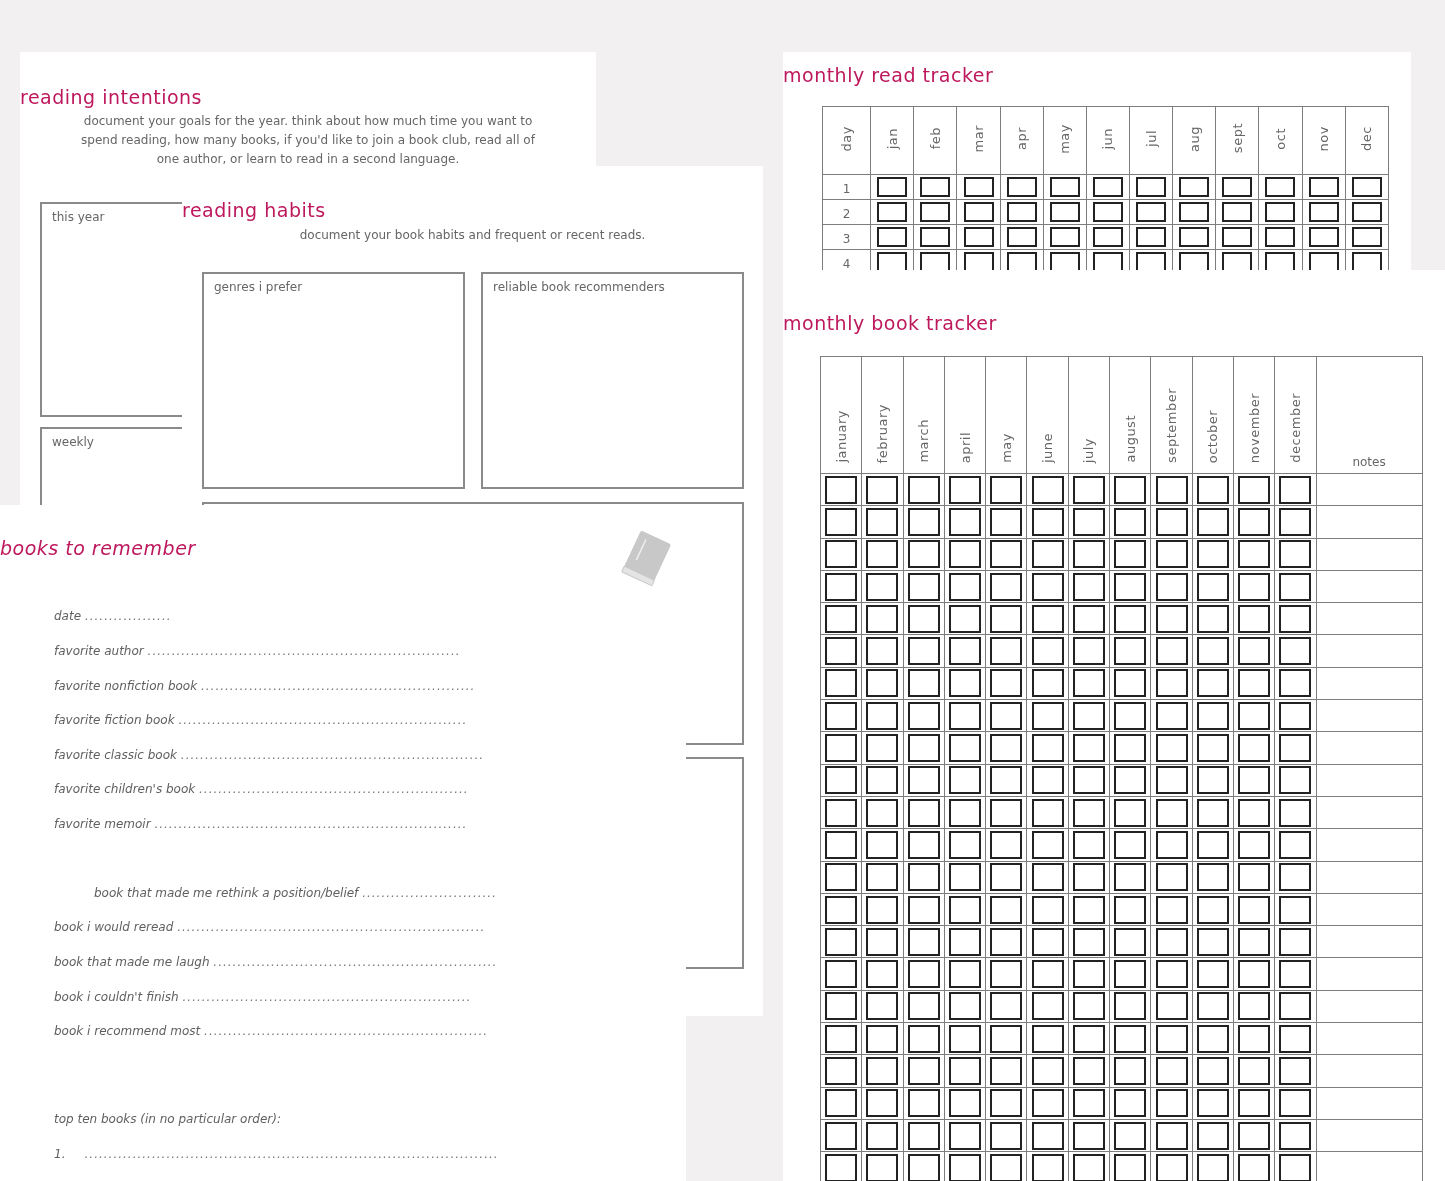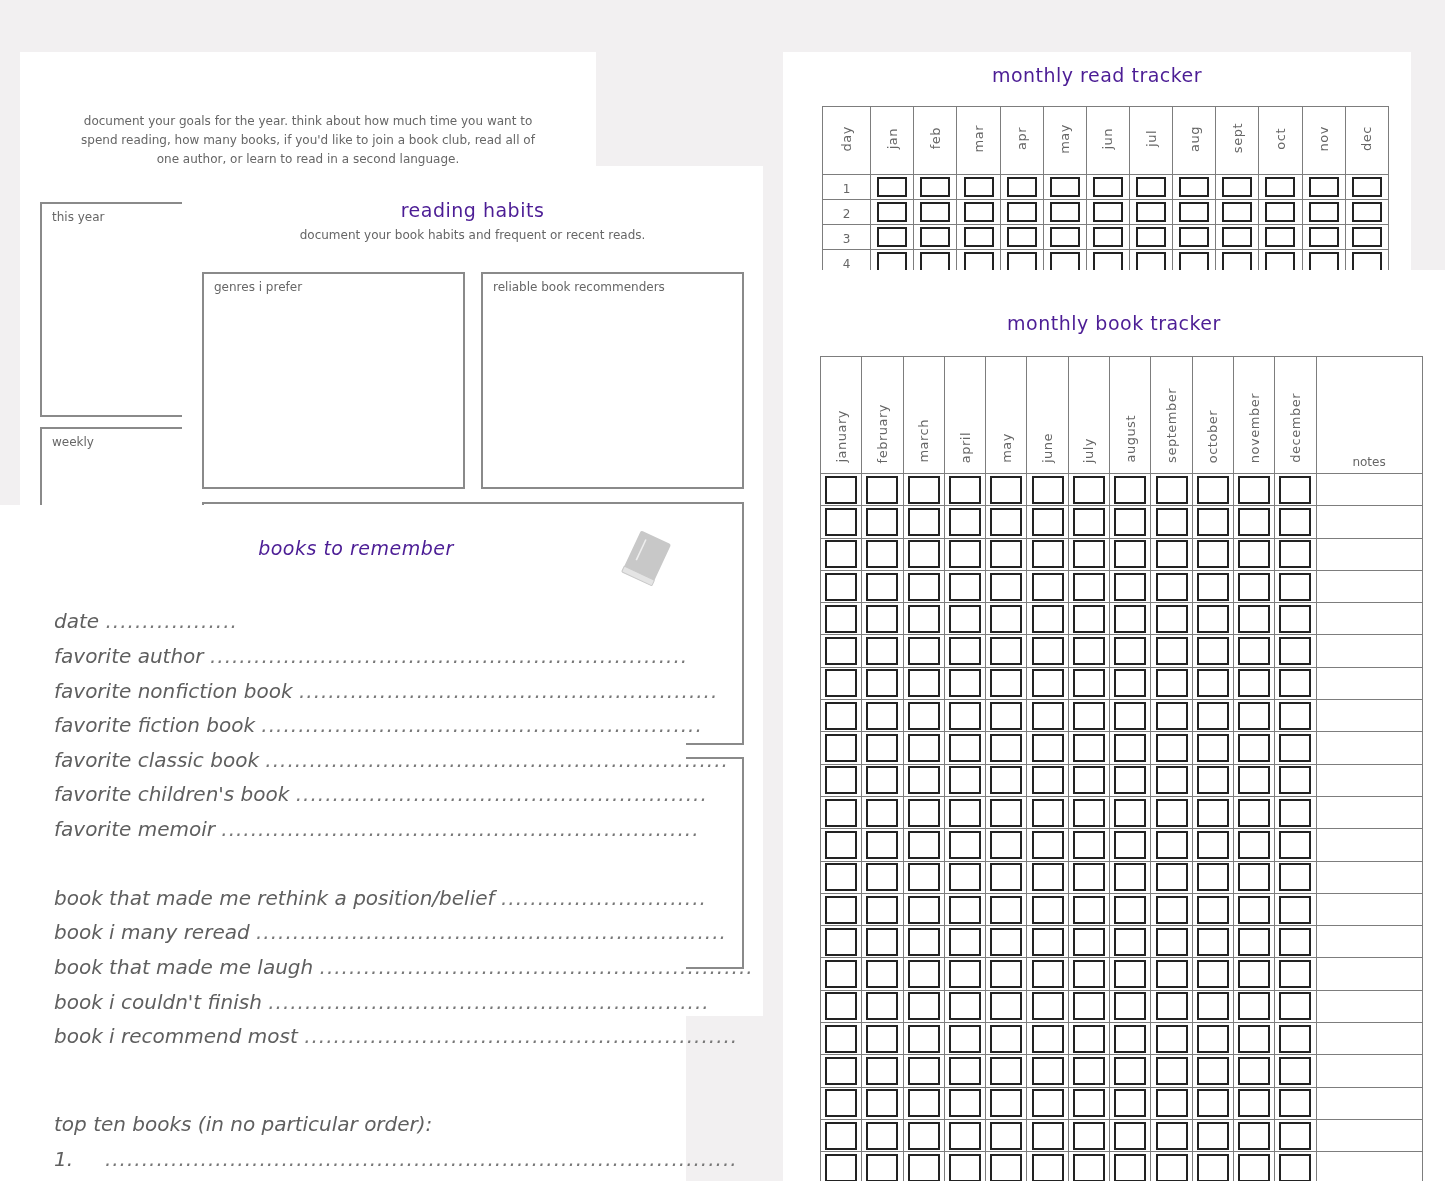--- a/index.html
+++ b/index.html
@@ -5,41 +5,41 @@
     * { box-sizing: border-box; margin: 0; padding: 0; }
     html, body { width: 1445px; height: 1181px; overflow: hidden; }
     body {
       background: #f2f0f1;
       position: relative;
       font-family: "DejaVu Sans", sans-serif;
       color: #5f5f5f;
     }
     .page { position: absolute; background: #ffffff; }
     .title {
-      position: absolute; left: 0; right: 0; text-align: center;
-      font-size: 19px; letter-spacing: 0.5px; color: #4c1d95;
+      position: absolute; left: 0; right: 0; text-align: left;
+      font-size: 19px; letter-spacing: 0.5px; color: #be185d;
     }
     .sub {
       position: absolute; left: 0; right: 0; text-align: center;
       font-size: 12px; line-height: 19px; color: #666;
     }
     .box {
       position: absolute; border: 2px solid #8a8a8a; background: #fff;
     }
     .box .lbl {
       position: absolute; left: 10px; top: 6px; font-size: 12px; color: #666;
     }
     
     #p-intentions { left: 20px; top: 52px; width: 576px; height: 460px; }
     
     #p-habits { left: 182px; top: 166px; width: 581px; height: 850px; }
     
     #p-remember { left: 0; top: 505px; width: 686px; height: 676px; font-style: italic; }
     .field {
-      position: absolute; left: 54px; font-size: 20px; color: #5f5f5f;
+      position: absolute; left: 54px; font-size: 12px; color: #5f5f5f;
       white-space: nowrap; overflow: hidden;
     }
     .field .dots { color: #777; letter-spacing: 1px; }
     
     .book-icon {
       position: absolute; left: 620px; top: 28px; width: 52px; height: 52px;
       transform: rotate(25deg);
     }
     
     #p-read { left: 783px; top: 52px; width: 628px; height: 218px; overflow: hidden; }
@@ -58,20 +58,21 @@
     }
     #read-table td .cb { width: 30px; height: 20px; }
     #book-table td .cb { width: 32px; height: 28px; }
     .daynum { font-size: 12px; color: #666; }
     .notes-h { font-size: 12px; color: #666; vertical-align: bottom !important; padding-bottom: 4px !important; }
   </style>
 </head>
 <body>
 
 <div class="page" id="p-intentions">
+  <div class="title" style="top:34px;">reading intentions</div>
   <div class="sub" style="top:60px; padding:0 50px;">document your goals for the year. think about how much time you want to spend reading, how many books, if you'd like to join a book club, read all of one author, or learn to read in a second language.</div>
   <div class="box" style="left:20px; top:150px; width:400px; height:215px;">
     <span class="lbl">this year</span>
   </div>
   <div class="box" style="left:20px; top:375px; width:400px; height:200px;">
     <span class="lbl">weekly</span>
   </div>
 </div>
 
 <div class="page" id="p-habits">
@@ -95,22 +96,22 @@
     <line x1="12" y1="8" x2="12" y2="30" stroke="#eeeeee" stroke-width="1.5"></line>
   </svg>
 
   <div class="field" style="top:104px;"><span>date</span> <span class="dots">..................</span></div>
   <div class="field" style="top:139px;"><span>favorite author</span> <span class="dots">.................................................................</span></div>
   <div class="field" style="top:174px;"><span>favorite nonfiction book</span> <span class="dots">.........................................................</span></div>
   <div class="field" style="top:208px;"><span>favorite fiction book</span> <span class="dots">............................................................</span></div>
   <div class="field" style="top:243px;text-align:center;"><span>favorite classic book</span> <span class="dots">...............................................................</span></div>
   <div class="field" style="top:277px;"><span>favorite children's book</span> <span class="dots">........................................................</span></div>
   <div class="field" style="top:312px;"><span>favorite memoir</span> <span class="dots">.................................................................</span></div>
-  <div class="field" style="top:381px;"><span>book that made me rethink a position/belief</span> <span class="dots">............................</span></div>
-  <div class="field" style="top:415px;"><span>book i many reread</span> <span class="dots">................................................................</span></div>
+  <div class="field" style="top:381px;margin-left:40px;"><span>book that made me rethink a position/belief</span> <span class="dots">............................</span></div>
+  <div class="field" style="top:415px;"><span>book i would reread</span> <span class="dots">................................................................</span></div>
   <div class="field" style="top:450px;"><span>book that made me laugh</span> <span class="dots">...........................................................</span></div>
   <div class="field" style="top:485px;"><span>book i couldn't finish</span> <span class="dots">............................................................</span></div>
   <div class="field" style="top:519px;"><span>book i recommend most</span> <span class="dots">...........................................................</span></div>
 
   <div class="field" style="top:607px;">top ten books (in no particular order):</div>
   <div class="field" style="top:642px;"><span>1.</span>&nbsp;&nbsp;&nbsp;&nbsp; <span class="dots">......................................................................................</span></div>
 </div>
 
 <div class="page" id="p-read">
   <div class="title" style="top:12px;">monthly read tracker</div>

